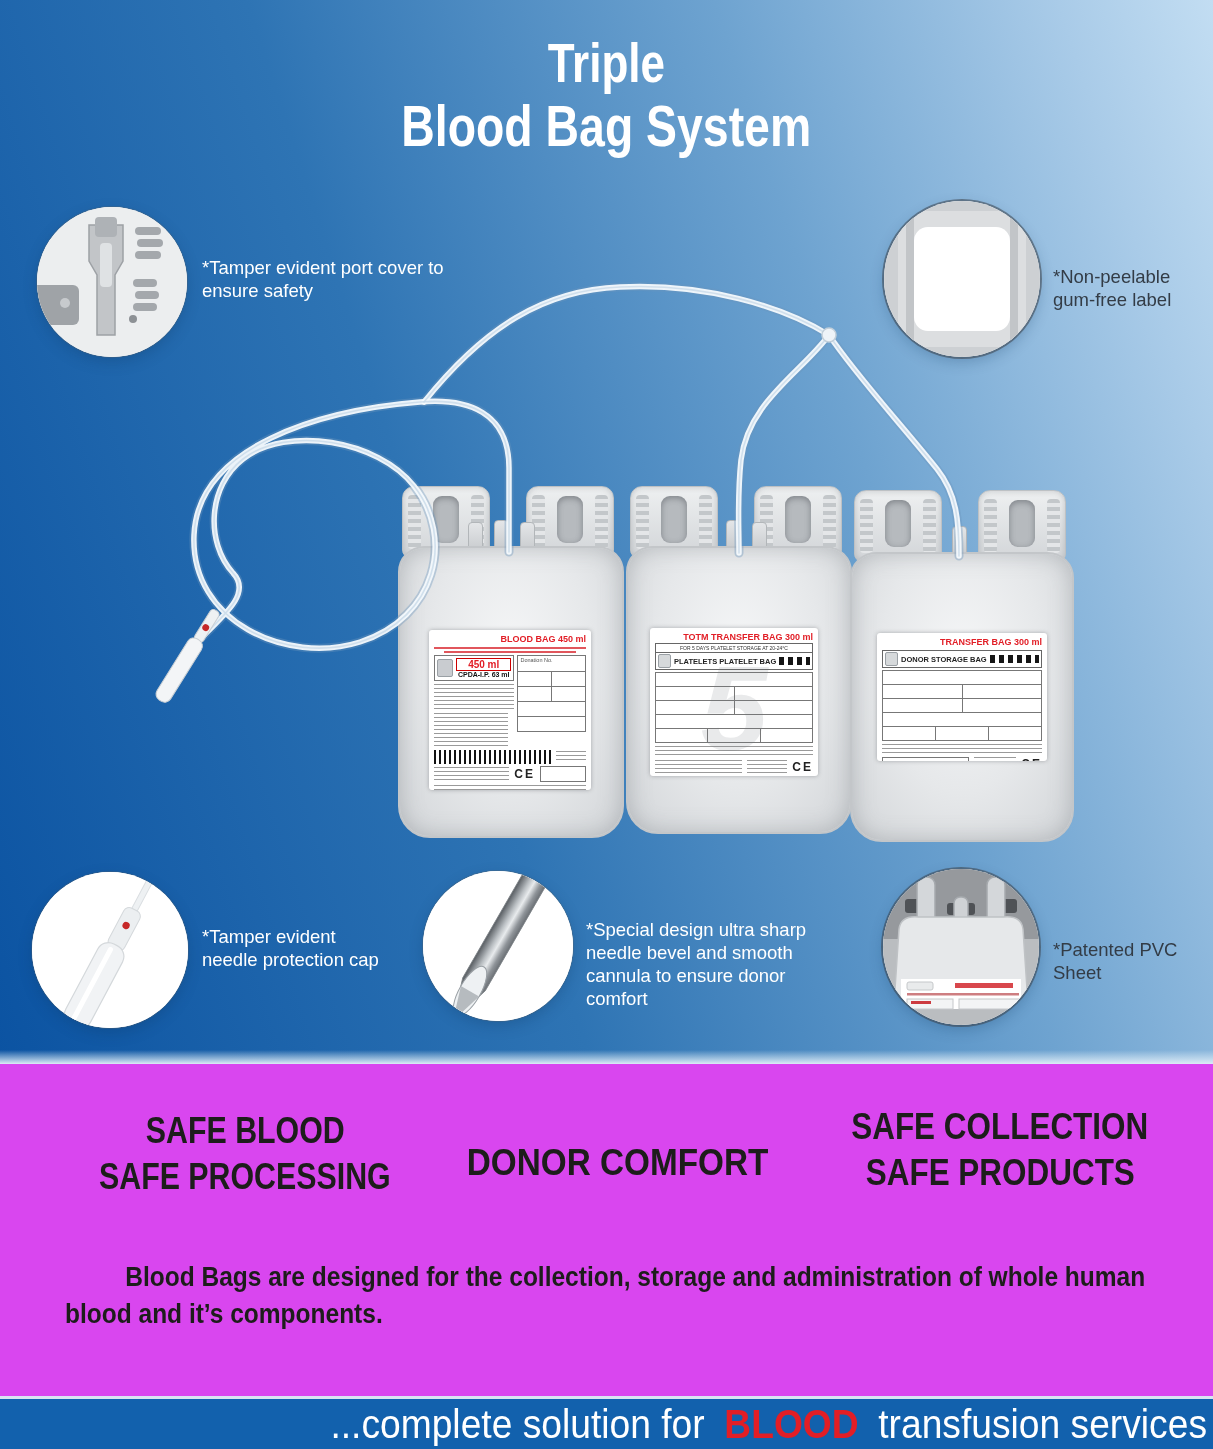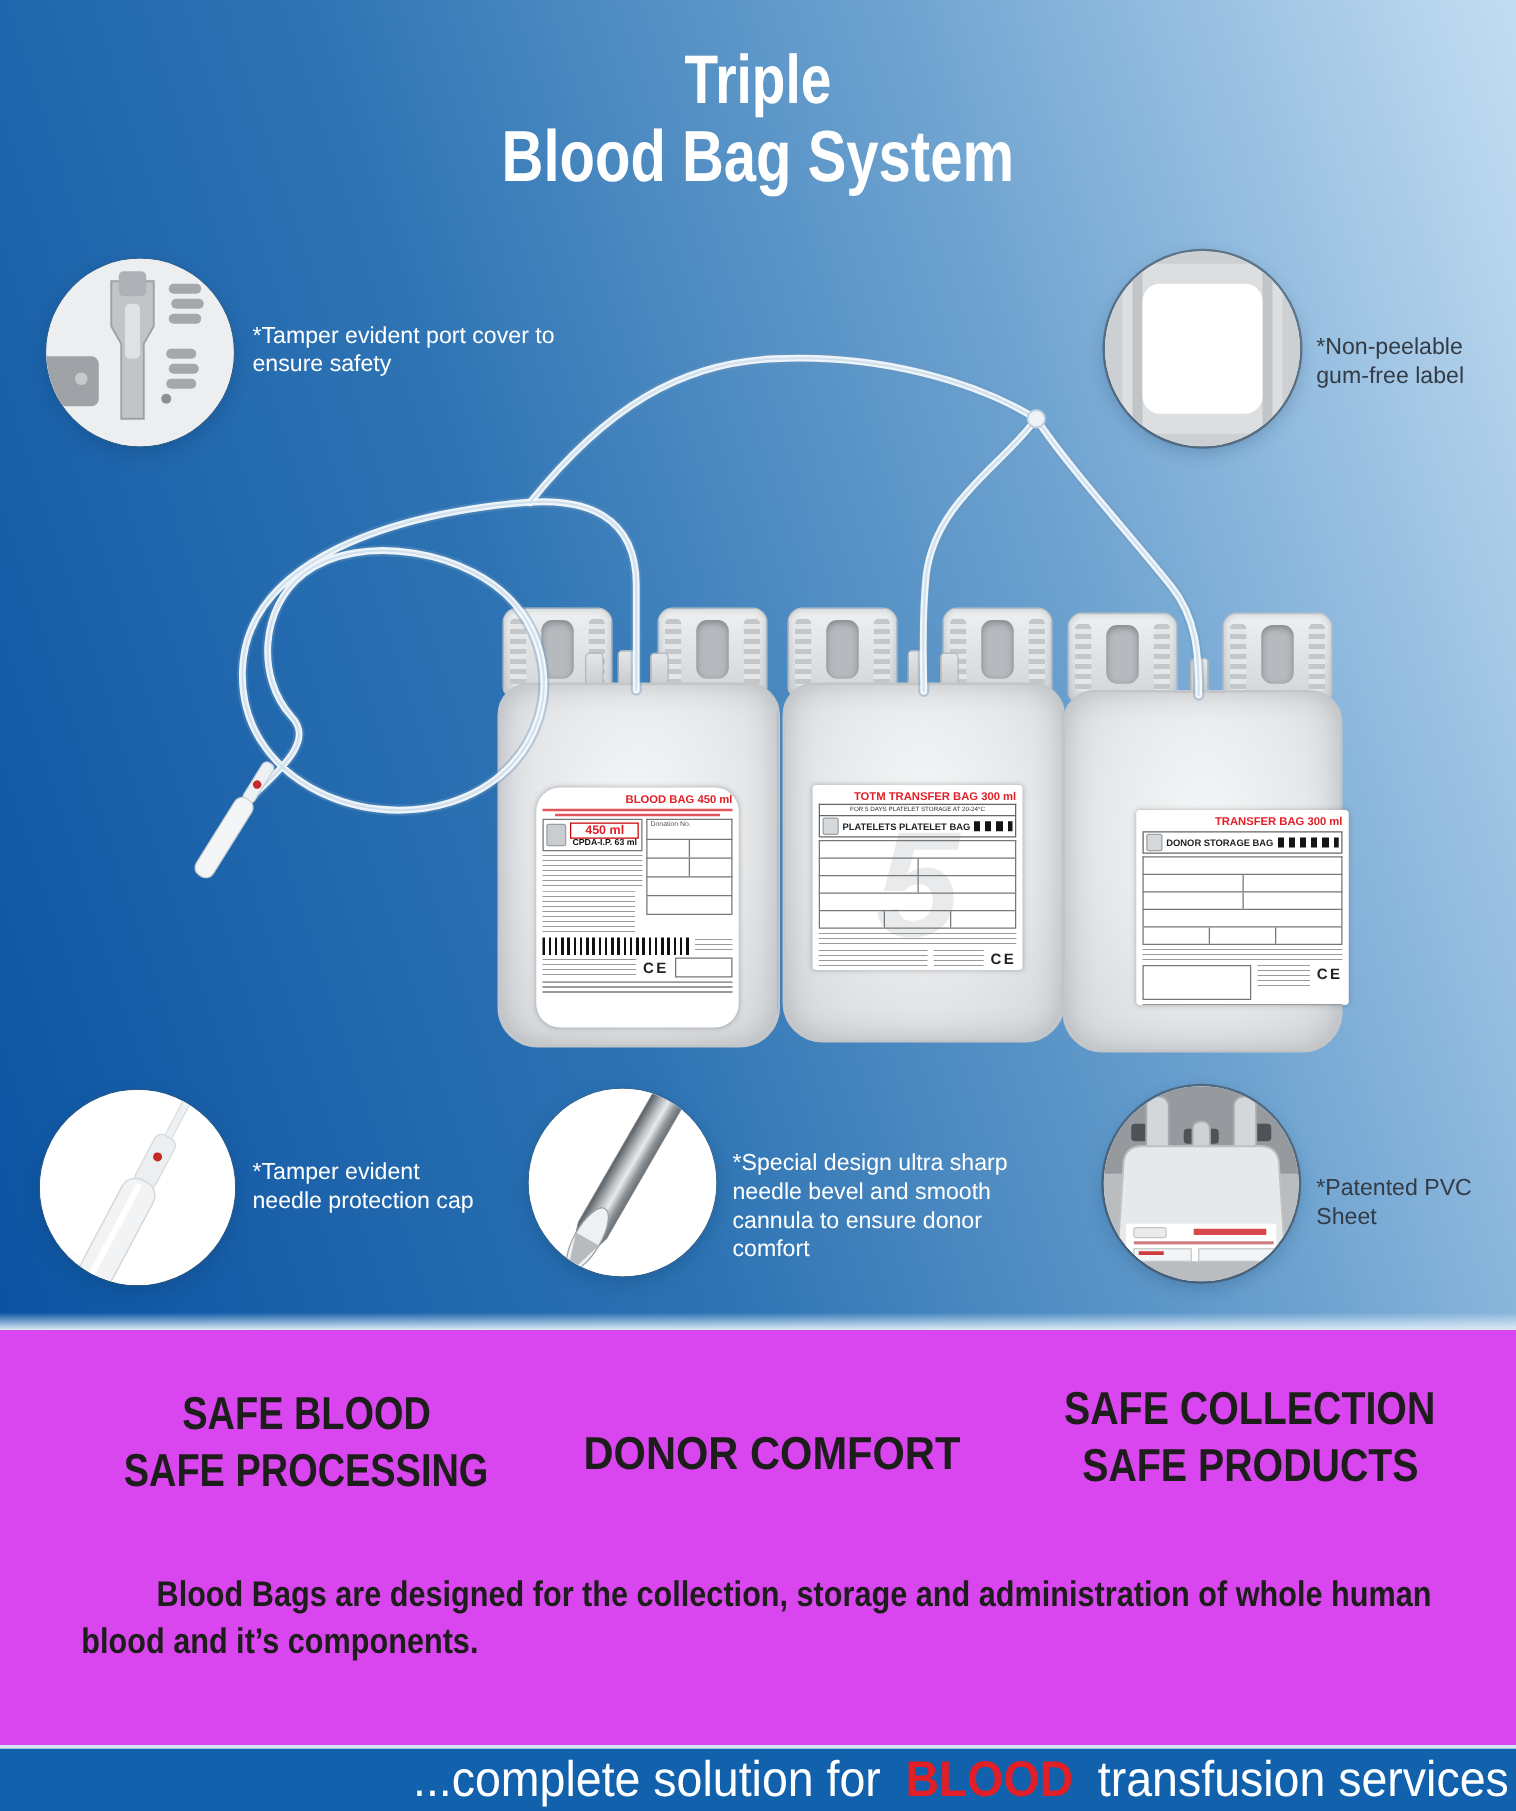--- a/index.html
+++ b/index.html
@@ -94,21 +94,21 @@
     <div class="tab" style="left:128px;top:0;width:86px;height:70px;">
       <div class="ribs l"></div>
       <div class="slot"></div>
       <div class="ribs r"></div>
     </div>
     <div class="port" style="left:70px;top:36px;"></div>
     <div class="port" style="left:96px;top:34px;"></div>
     <div class="port" style="left:122px;top:36px;"></div>
     <div class="bagbody" style="left:0;top:60px;width:222px;height:288px;"></div>
 
-    <div class="lab" style="left:31px;top:144px;width:162px;height:192px;border-radius:19px;">
+    <div class="lab" style="left:31px;top:144px;width:162px;height:160px;">
       <div class="hdr">BLOOD BAG 450 ml</div>
       <div class="redline"></div>
       <div class="redline" style="margin-left:10px;margin-right:10px;"></div>
       <div style="display:flex;margin-top:2px;">
         <div style="width:54%;">
           <div class="cellgrid" style="display:flex;align-items:center;gap:3px;padding:2px;">
             <div style="width:14px;height:16px;background:#c9ccd0;border:1px solid #9aa0a5;border-radius:2px;"></div>
             <div style="flex:1;">
               <div style="border:1px solid #c00;color:#e21e26;font-weight:bold;font-size:10px;text-align:center;">450 ml</div>
               <div style="font-size:7px;font-weight:bold;color:#111;text-align:center;">CPDA-I.P. 63 ml</div>
@@ -202,21 +202,21 @@
       <div class="ribs r"></div>
     </div>
     <div class="tab" style="left:128px;top:0;width:86px;height:70px;">
       <div class="ribs l"></div>
       <div class="slot"></div>
       <div class="ribs r"></div>
     </div>
     <div class="port" style="left:102px;top:36px;"></div>
     <div class="bagbody" style="left:0;top:62px;width:220px;height:286px;"></div>
 
-    <div class="lab" style="left:27px;top:158px;width:170px;height:156px;margin-left:32px;">
+    <div class="lab" style="left:27px;top:143px;width:170px;height:128px;">
       <div class="hdr">TRANSFER BAG 300 ml</div>
       <div class="typerow">
         <div style="width:11px;height:12px;background:#d6d9db;border:1px solid #9aa0a5;border-radius:2px;"></div>
         <div class="typename">DONOR STORAGE BAG</div>
         <div class="iconstrip"></div>
       </div>
       <div class="cellgrid" style="height:13px;border-bottom:none;margin-top:2px;"></div>
       <div class="cellgrid" style="height:13px;border-bottom:none;display:flex;">
         <div style="flex:1;border-right:1px solid #777;"></div>
           <div style="flex:1;"></div>

